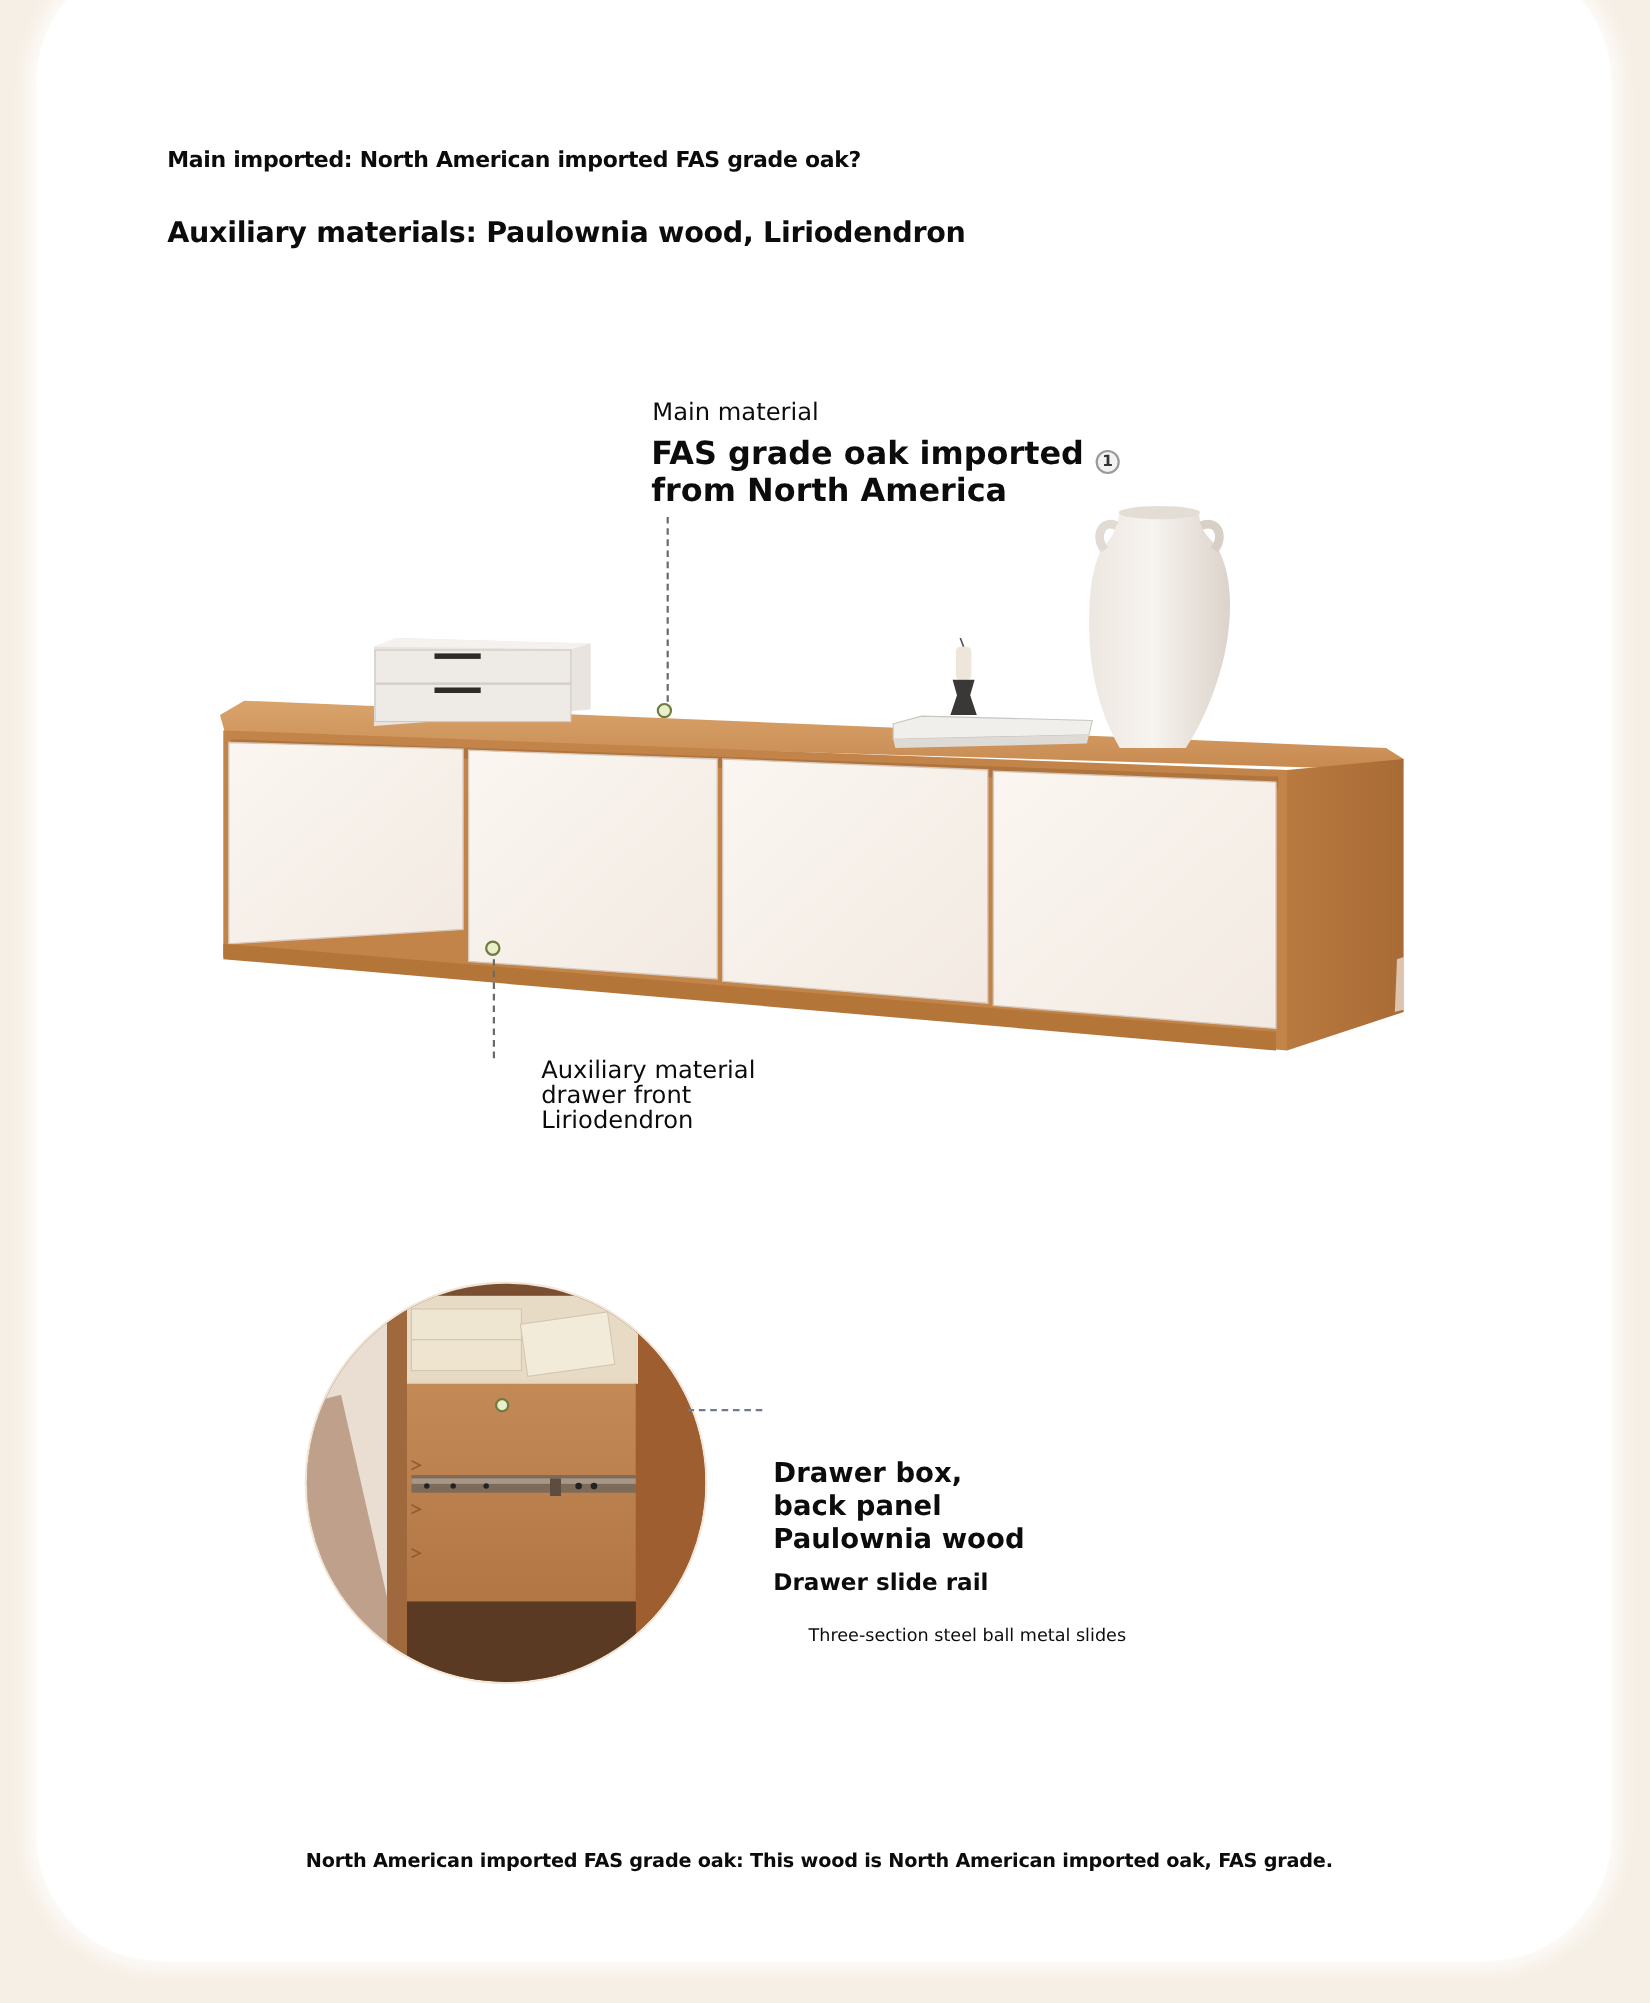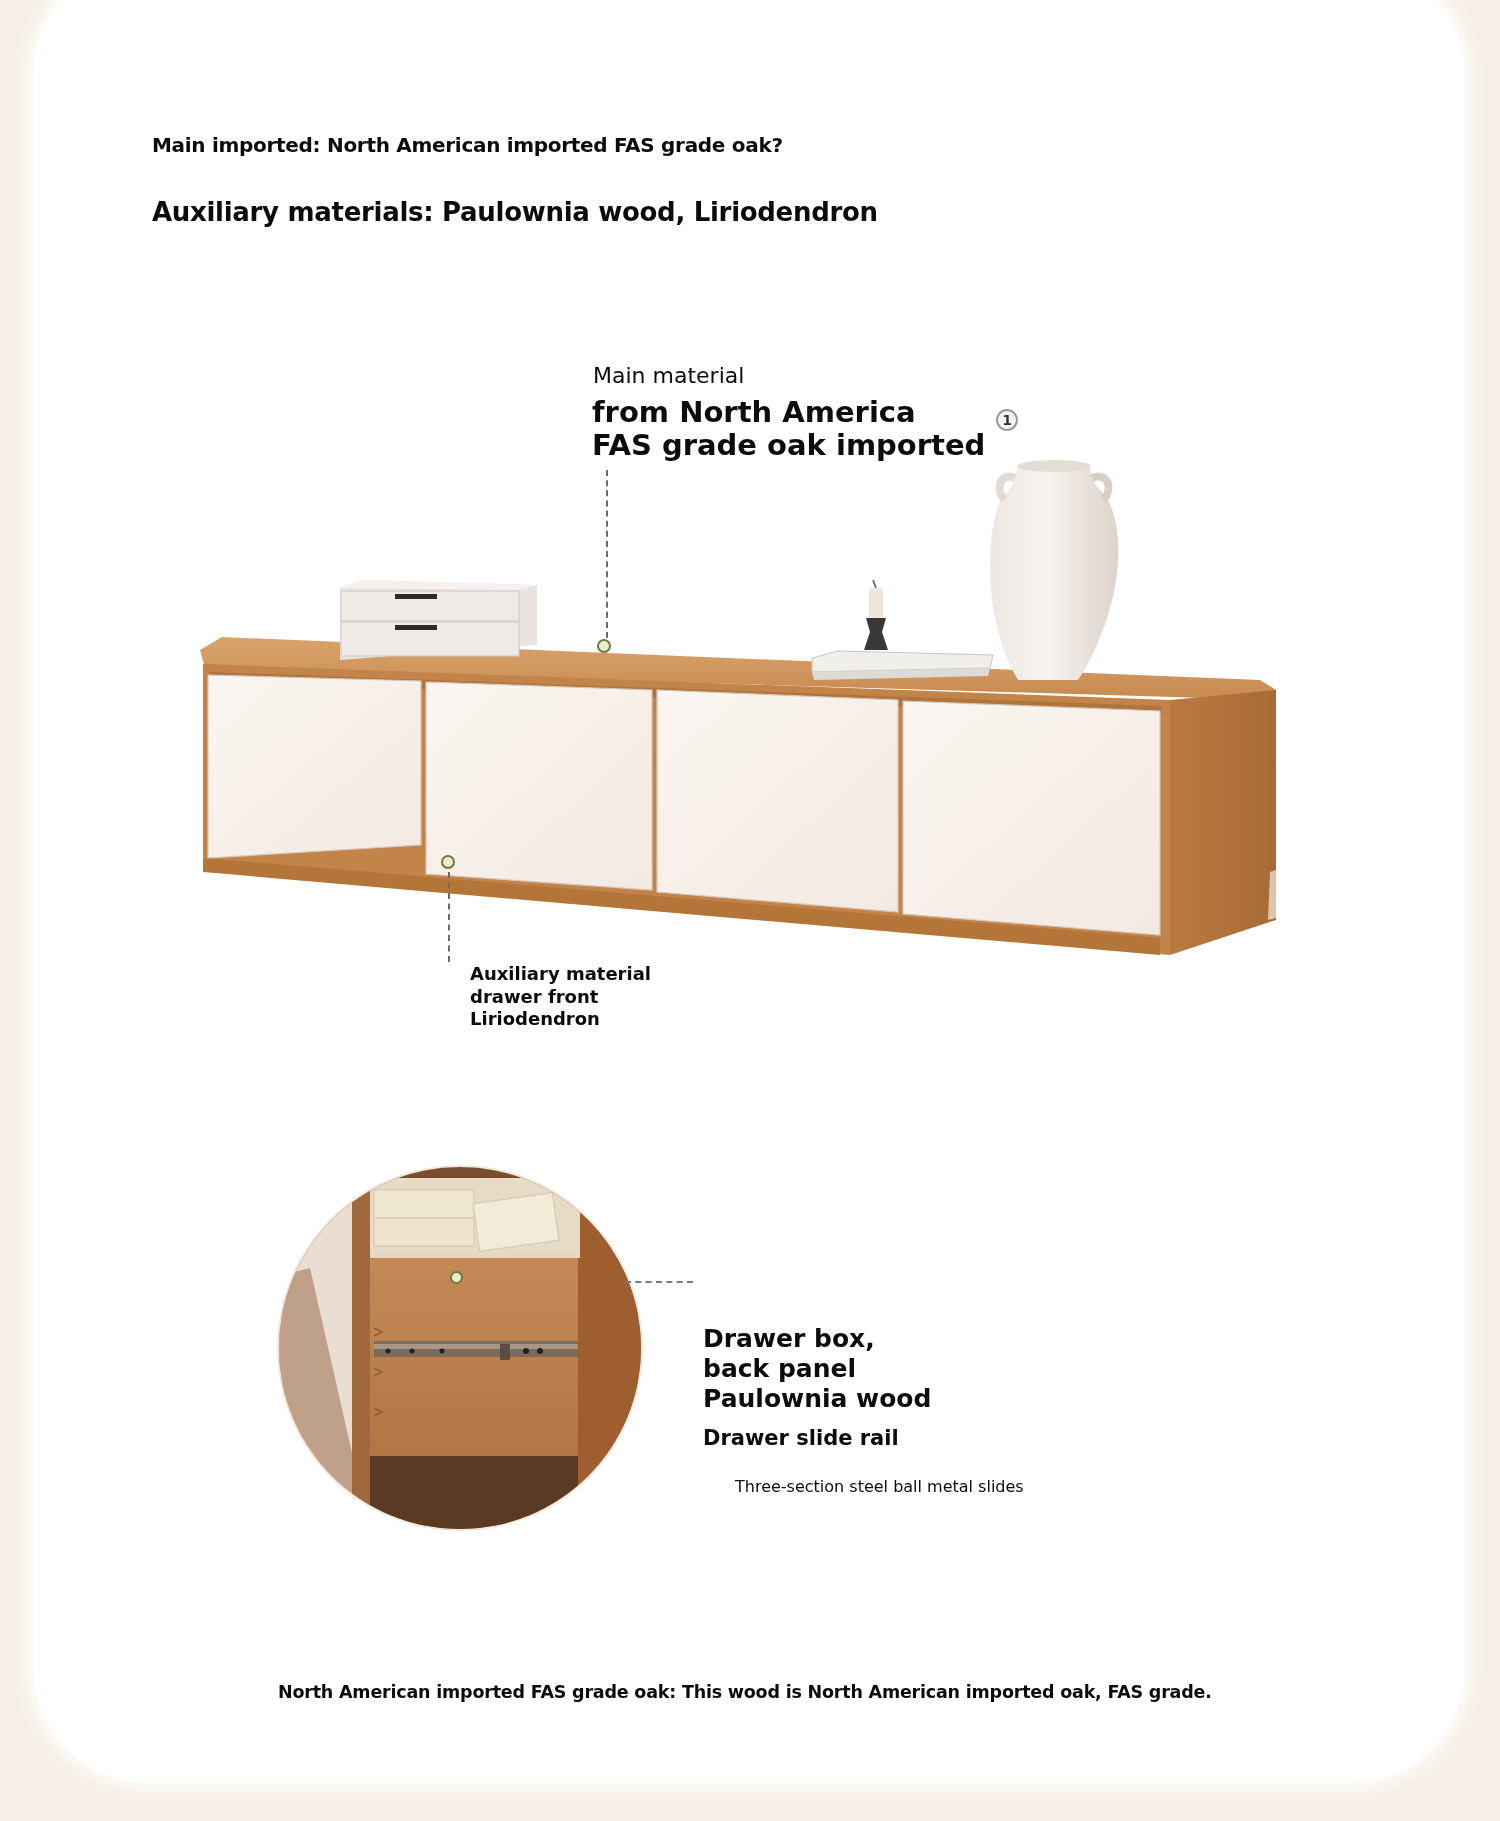--- a/index.html
+++ b/index.html
@@ -12,21 +12,21 @@
   .card {
     position:absolute; left:33px; top:-40px; width:1432px; height:1823px;
     background:#ffffff; border-radius:115px;
     box-shadow:0 0 18px 6px rgba(255,255,255,0.9);
   }
   .abs { position:absolute; }
   .t-main { left:152px; top:133px; font-size:20px; font-weight:bold; letter-spacing:-0.3px; }
   .t-aux { left:152px; top:197px; font-size:26px; font-weight:bold; letter-spacing:-0.3px; }
   .lbl-main-h { left:593px; top:363px; font-size:22px; font-weight:normal; }
   .lbl-main-b { left:592px; top:396px; font-size:29px; font-weight:bold; line-height:33px; width:400px; }
-  .lbl-aux { left:470px; top:963px; font-size:18px; font-weight:bold; line-height:22.5px; }
+  .lbl-aux { left:492px; top:963px; font-size:22px; font-weight:normal; line-height:22.5px; }
   .lbl-drawer { left:703px; top:1324px; font-size:25px; font-weight:bold; line-height:30px; }
   .lbl-rail-h { left:703px; top:1426px; font-size:21px; font-weight:bold;text-align:center; }
   .lbl-rail-b { left:735px; top:1477px; font-size:16px; font-weight:normal; }
   .footer { left:278px; top:1682px; font-size:17.5px; font-weight:bold; letter-spacing:-0.2px; }
   .num-badge {
     left:996px; top:409px; width:22px; height:22px; border-radius:50%;
     border:2px solid #9a9a9a; font-size:14px; font-weight:bold; color:#333;
     display:flex; align-items:center; justify-content:center; box-sizing:border-box;
     background:#f3f3f3;
   }
@@ -41,22 +41,22 @@
 </head>
 <body>
 
 <div class="card"></div>
 
 <div class="abs t-main">Main imported: North American imported FAS grade oak?</div>
 <div class="abs t-aux">Auxiliary materials: Paulownia wood, Liriodendron</div>
 
 <div class="abs lbl-main-h">Main material</div>
 <div class="abs lbl-main-b">
+  <div>FAS grade oak imported</div>
   <div>from North America</div>
-  <div>FAS grade oak imported</div>
 </div>
 <div class="abs num-badge">1</div>
 <div class="abs dash-v" style="left:606px; top:470px; height:168px;"></div>
 
 <svg width="1500" height="1000" style="left:0; top:0;">
   <defs>
     <linearGradient id="oakTop" x1="0" y1="0" x2="0" y2="1">
       <stop offset="0" stop-color="#D9A46C"></stop>
       <stop offset="1" stop-color="#C78A50"></stop>
     </linearGradient>

